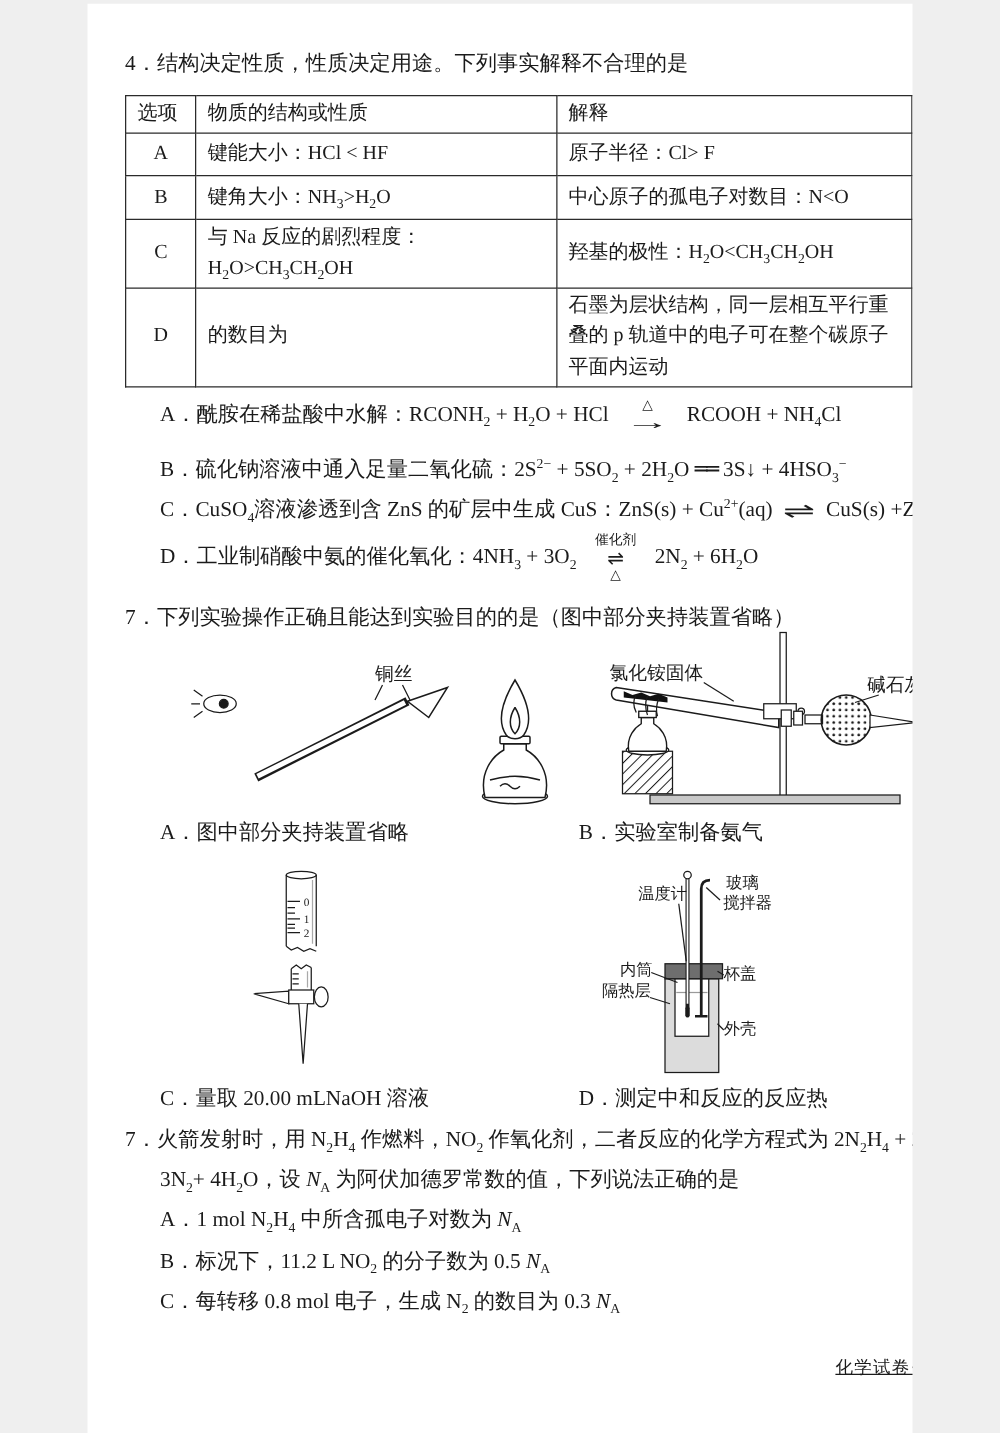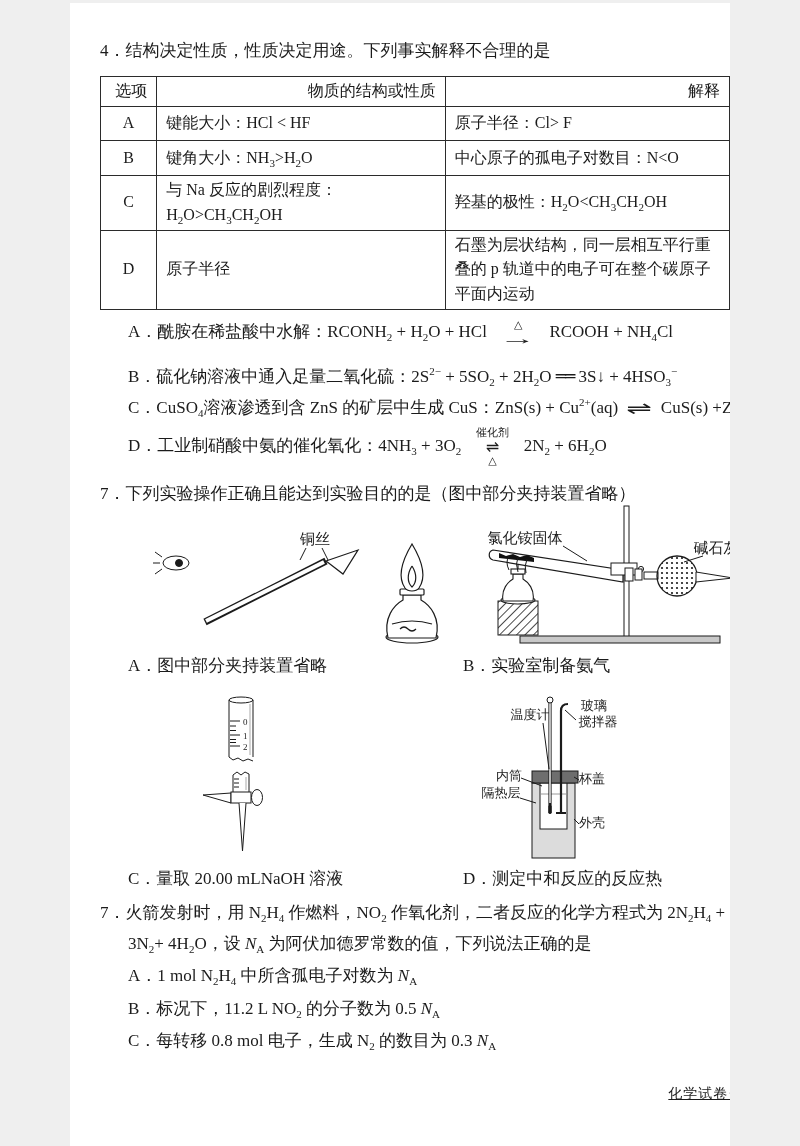--- a/index.html
+++ b/index.html
@@ -22,21 +22,21 @@
   .arr{display:inline-block;transform:scaleX(2.3);}
   .eqm{font-family:"DejaVu Sans",sans-serif;}
   .wide{display:inline-block;transform:scaleX(1.8);margin:0 10px;vertical-align:-1px;}
   .dbl{font-family:"DejaVu Sans Mono",monospace;letter-spacing:-1px;}
 
   
   table.qtable{position:absolute;left:30px;top:73px;border-collapse:collapse;
        table-layout:fixed;font-size:16px;}
   table.qtable th,table.qtable td{border:1.2px solid #2b2b2b;padding:2px 9px;
        line-height:1.55;vertical-align:middle;}
-  table.qtable th{font-weight:normal;text-align:right;}
+  table.qtable th{font-weight:normal;text-align:left;}
   td.copt{text-align:center;}
 
   svg{position:absolute;overflow:visible;}
   svg text{font-family:"Liberation Serif","DejaVu Serif",serif;fill:#1b1b1b;}
   .footer{position:absolute;text-align:right;font-size:14px;letter-spacing:1px;text-decoration:underline;}
 </style>
 </head>
 <body>
 
 <div class="page">
@@ -65,21 +65,21 @@
         <td>键角大小：NH<sub>3</sub>&gt;H<sub>2</sub>O</td>
         <td>中心原子的孤电子对数目：N&lt;O</td>
       </tr>
       <tr style="height:33px">
         <td class="copt">C</td>
         <td>与 Na 反应的剧烈程度：H<sub>2</sub>O&gt;CH<sub>3</sub>CH<sub>2</sub>OH</td>
         <td>羟基的极性：H<sub>2</sub>O&lt;CH<sub>3</sub>CH<sub>2</sub>OH</td>
       </tr>
       <tr style="height:67px">
         <td class="copt">D</td>
-        <td>原子半径</td>
+        <td>的数目为</td>
         <td>石墨为层状结构，同一层相互平行重叠的 p 轨道中的电子可在整个碳原子平面内运动</td>
       </tr>
     </tbody>
   </table>
 
   <div class="line" style="left:58px;top:316px">A．酰胺在稀盐酸中水解：RCONH<sub>2</sub> + H<sub>2</sub>O + HCl <span class="stk">
         <span class="st">△</span>
         <span class="sm arr">→</span>
       </span> RCOOH + NH<sub>4</sub>Cl</div>
   <div class="line" style="left:58px;top:361px">B．硫化钠溶液中通入足量二氧化硫：2S<sup>2−</sup> + 5SO<sub>2</sub> + 2H<sub>2</sub>O <span class="dbl">══</span> 3S↓ + 4HSO<sub>3</sub><sup>−</sup></div>

